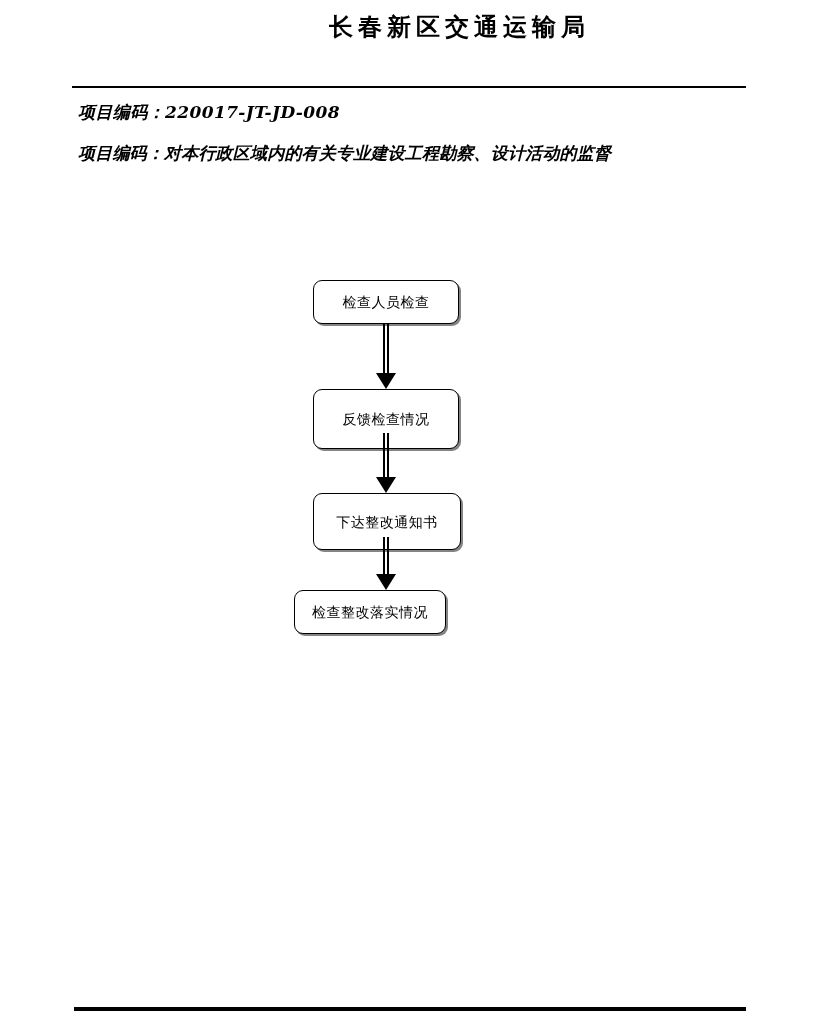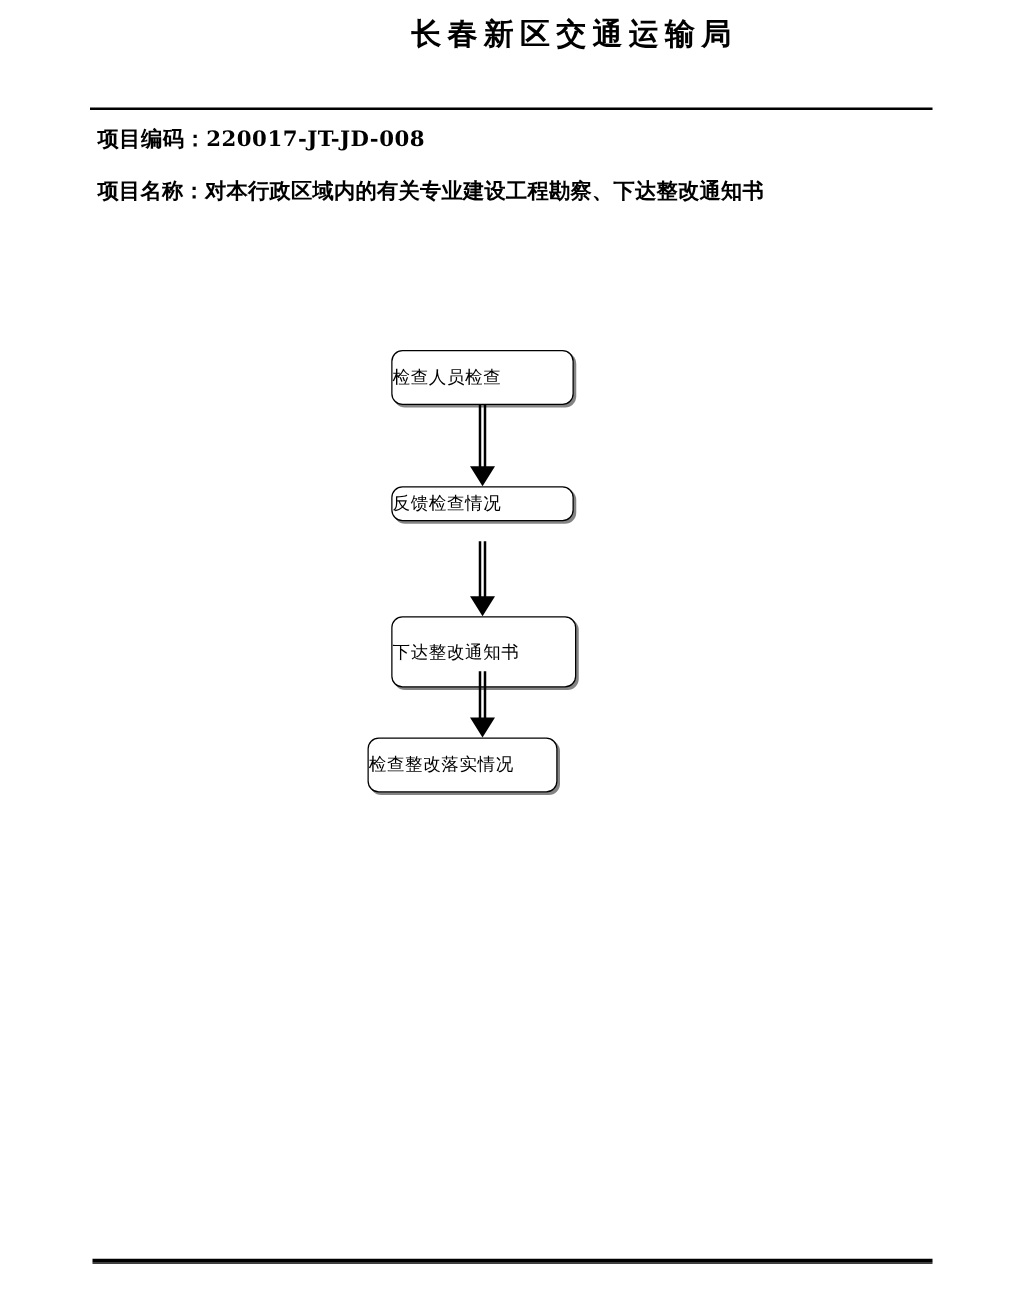--- a/index.html
+++ b/index.html
@@ -48,20 +48,21 @@
     height: 0;
     border-top: 2px solid #000;
   }
 
   
   .meta {
     position: absolute;
     left: 78px;
     top: 92px;
     width: 680px;
+    font-style: italic;
   }
   .meta-row {
     font-family: "DejaVu Serif", serif;
     font-size: 17px;
     font-weight: 700;
     line-height: 41px;
     letter-spacing: 0.4px;
     color: #000;
     white-space: nowrap;
   }
@@ -81,34 +82,34 @@
 
   .node {
     position: absolute;
     box-sizing: border-box;
     border: 1px solid #000000;
     border-radius: 9px;
     background: #ffffff;
     box-shadow: 2px 2px 0 0 rgba(110,110,110,0.85);
     display: flex;
     align-items: center;
-    justify-content: flex-start;
+    justify-content: center;
     pointer-events: auto;
   }
   .node-label {
     font-family: "DejaVu Sans", sans-serif;
     font-size: 14px;
     line-height: 1;
     letter-spacing: 0.5px;
     color: #000;
     white-space: nowrap;
   }
 
   #node-1 { left: 313px; top: 280px; width: 146px; height: 44px; }
-  #node-2 { left: 313px; top: 389px; width: 146px; height: 28px; }
+  #node-2 { left: 313px; top: 389px; width: 146px; height: 60px; }
   #node-3 { left: 313px; top: 493px; width: 148px; height: 57px; }
   #node-4 { left: 294px; top: 590px; width: 152px; height: 44px; }
 
   
   .connector {
     position: absolute;
     pointer-events: auto;
   }
   .connector .shaft {
     position: absolute;
@@ -157,21 +158,21 @@
 <div class="page">
 
   <div class="header-block">
     <div class="header-line">长春新区交通运输局</div>
   </div>
 
   <div class="header-rule"></div>
 
   <div class="meta">
     <div class="meta-row">项目编码：220017-JT-JD-008</div>
-    <div class="meta-row wrap-line">项目名称：对本行政区域内的有关专业建设工程勘察、下达整改通知书</div>
+    <div class="meta-row wrap-line">项目编码：对本行政区域内的有关专业建设工程勘察、设计活动的监督</div>
   </div>
 
   <div class="flow">
 
     <div class="node" id="node-1">
       <span class="node-label">检查人员检查</span>
     </div>
 
     <div class="connector" id="conn-1">
       <div class="shaft"></div>

